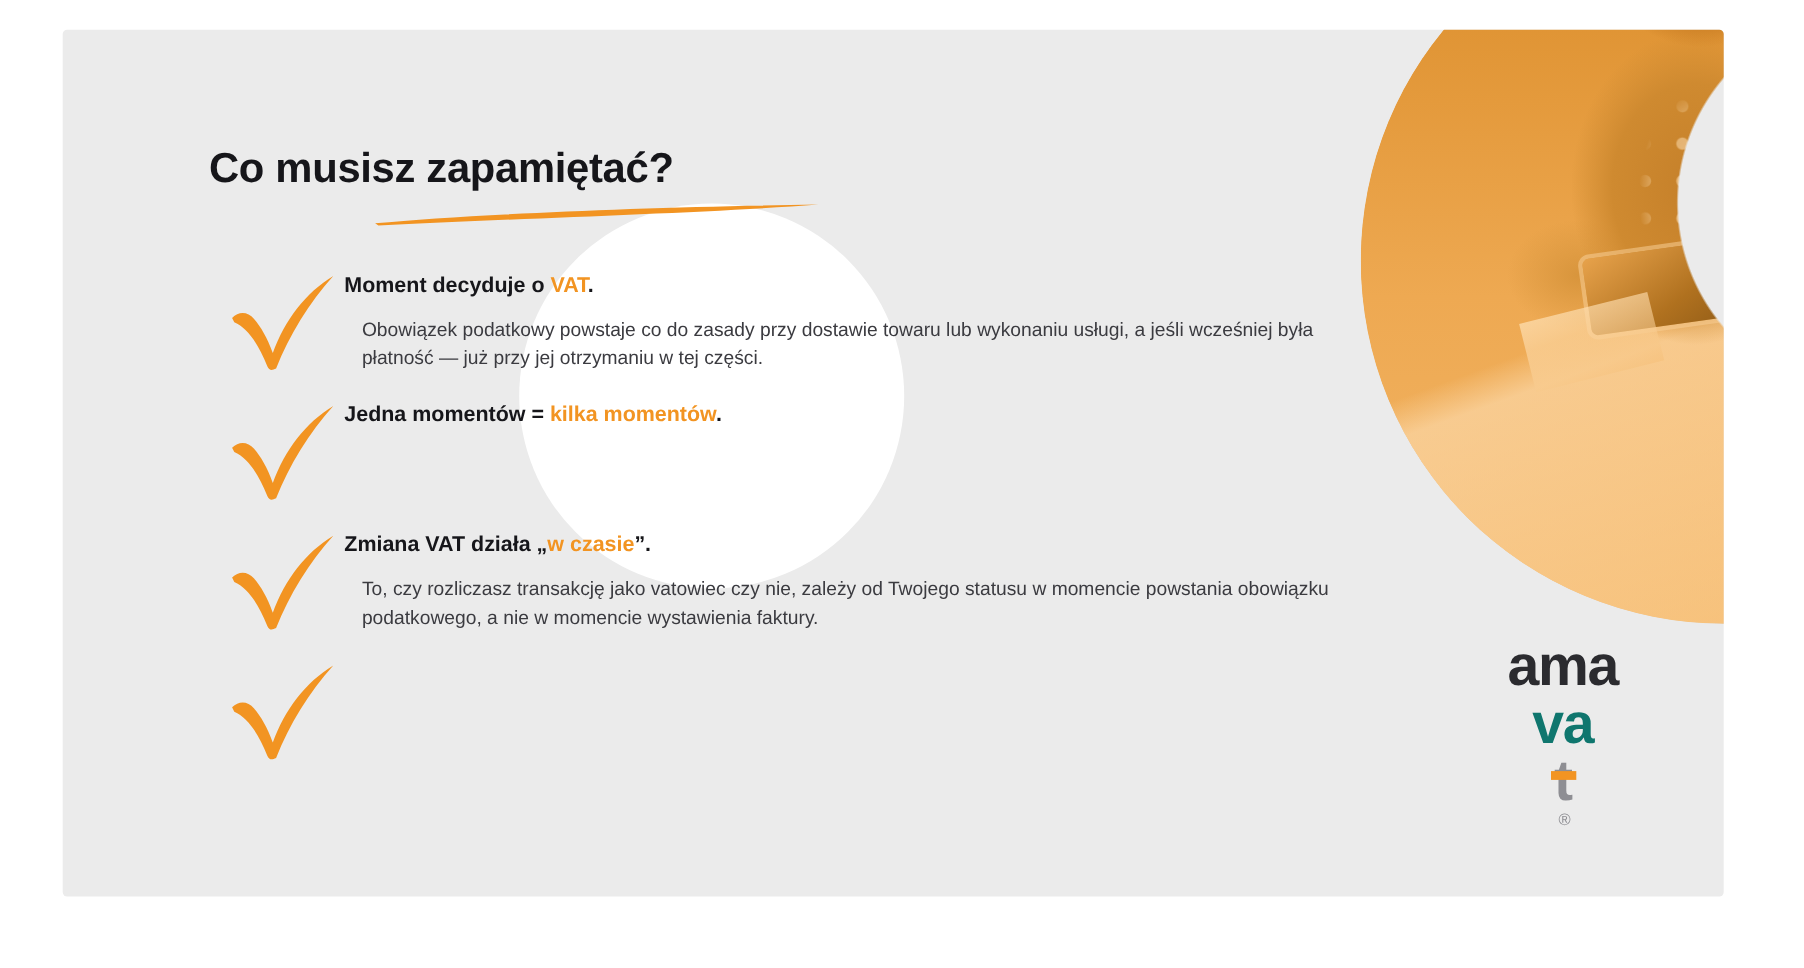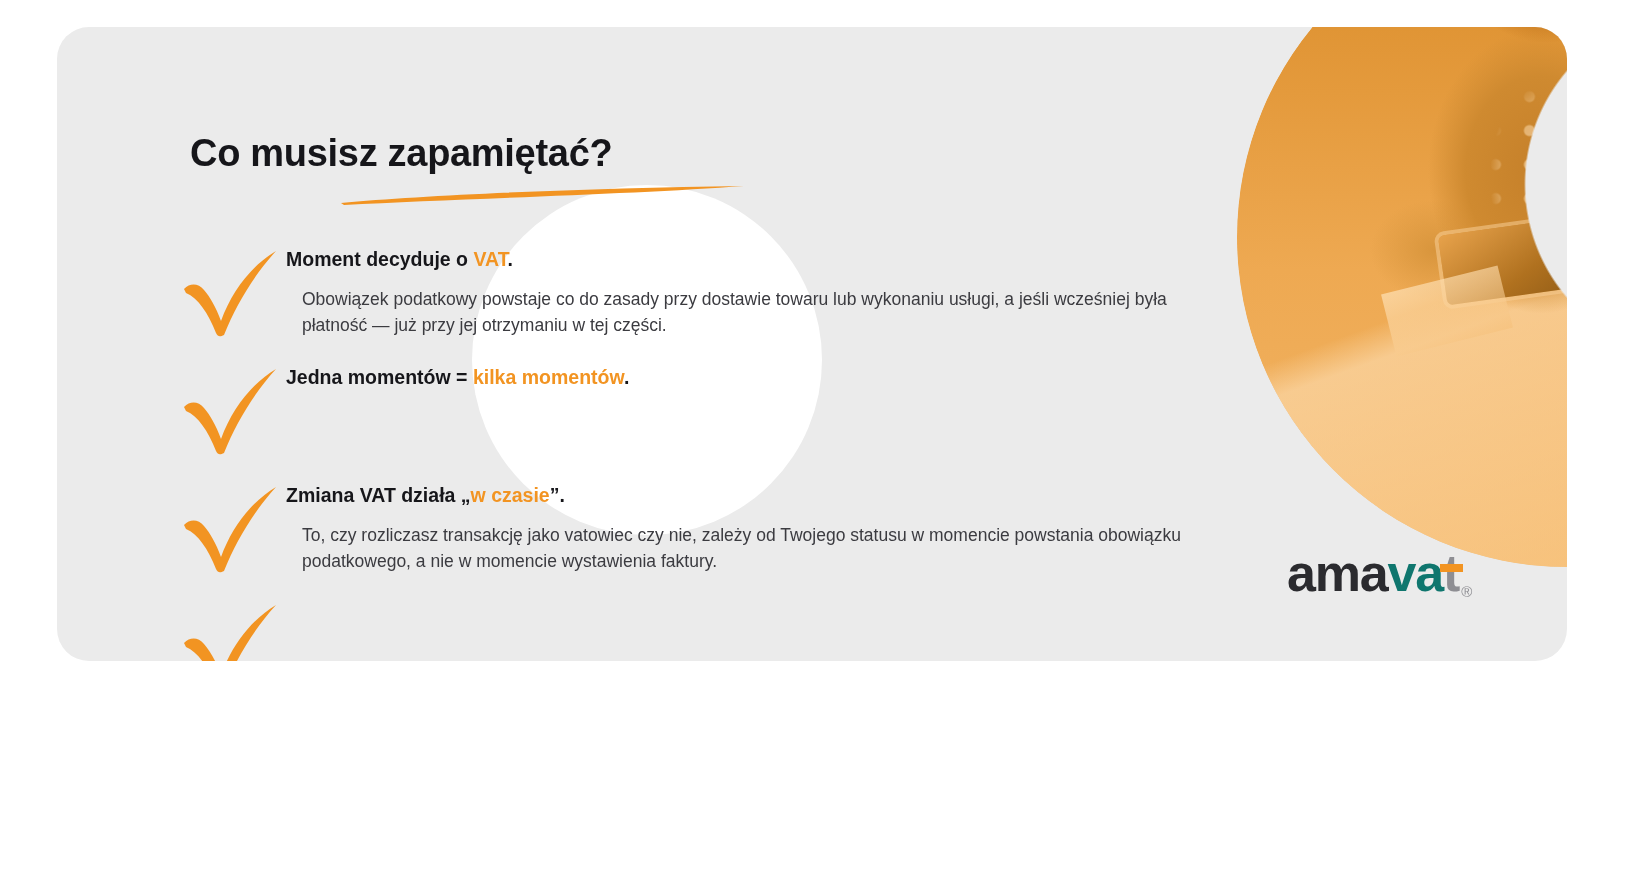--- a/index.html
+++ b/index.html
@@ -23,23 +23,23 @@
     background: #ffffff;
     overflow: hidden;
   }
 
   
   #card {
     position: absolute;
     left: 57px;
     top: 27px;
     width: 1510px;
-    height: 634px;
+    height: 788px;
     background: #ebebeb;
-    border-radius: 32px;
+    border-radius: 4px;
     overflow: hidden;
   }
 
   
   #donut-wrap {
     position: absolute;
     left: 1150px;
     top: -120px;
     width: 600px;
     height: 680px;
@@ -130,21 +130,21 @@
     display: block;
     margin-top: 8px;
     margin-left: 148px;
     width: 410px;
     height: 22px;
   }
 
   
   #points {
     position: absolute;
-    left: 119px;
+    left: 146px;
     top: 216px;
     width: 1070px;
   }
   .point {
     position: relative;
     display: flex;
     align-items: flex-start;
     min-height: 118px;
   }
   .check-icon {
@@ -170,25 +170,26 @@
     line-height: 1.45;
     max-width: 945px;
   }
 
   
   #logo {
     position: absolute;
     right: 96px;
     bottom: 62px;
     display: flex;
-    align-items: flex-end;
+    align-items: center;
     font-weight: bold;
     font-size: 52px;
     letter-spacing: -1.2px;
     line-height: 1;
+    flex-direction: column;
   }
   #logo .lg-ama { color: #2b2b2f; }
   #logo .lg-va  { color: #0f766e; }
   #logo .lg-t-wrap { position: relative; color: #8e8e93; }
   #logo .lg-t-bar {
     position: absolute;
     left: -3px;
     top: 17px;
     width: 23px;
     height: 8px;

